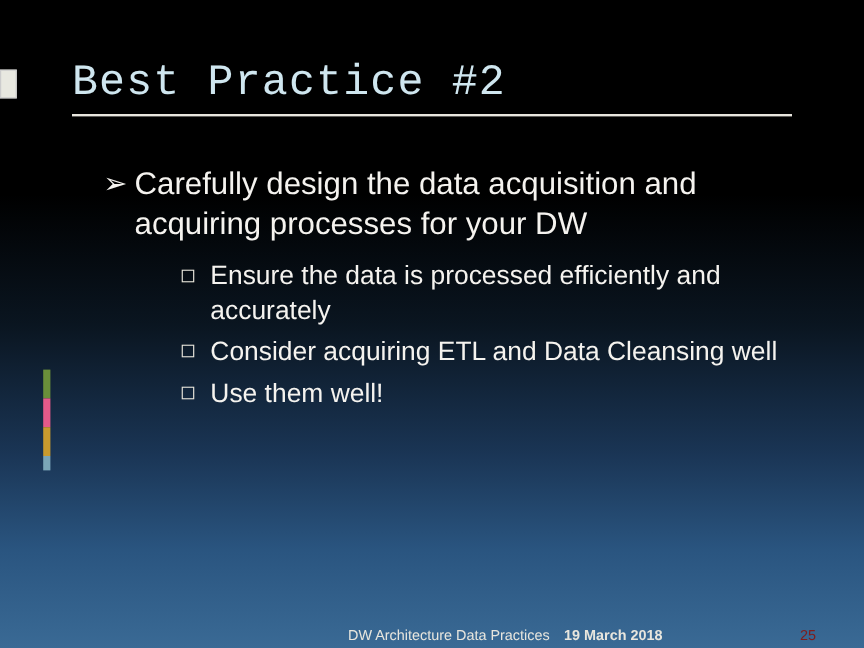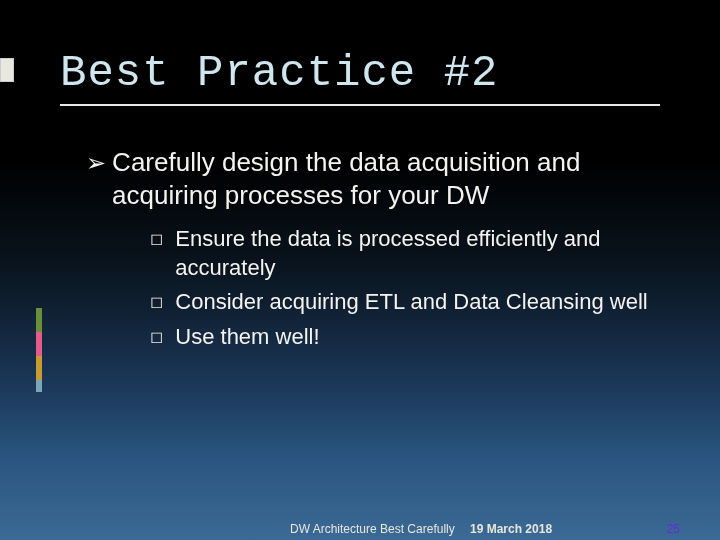--- a/index.html
+++ b/index.html
@@ -17,21 +17,21 @@
     width: 14px;
     height: 24px;
     background: #e8e8e0;
     border: 1px solid #ccc;
   }
   .slide {
     padding: 48px 60px 0 60px;
   }
   .title {
     font-family: "Consolas", "Courier New", monospace;
-    font-size: 44px;
+    font-size: 36px;
     font-weight: 400;
     color: #cfe6ef;
     letter-spacing: 1px;
     margin-bottom: 6px;
   }
   .title-rule {
     border: none;
     border-top: 2px solid #e8e6de;
     margin: 2px 0 40px 0;
   }
@@ -91,21 +91,21 @@
     left: 290px;
   }
   .footer-date {
     position: absolute;
     left: 470px;
     font-weight: bold;
   }
   .footer-page {
     position: absolute;
     right: 40px;
-    color: #6d28d9;
+    color: #7f1d1d;
   }
 </style>
 </head>
 <body>
 
 <div class="scrollbar-stub"></div>
 
 <div class="slide">
   <h1 class="title">Best Practice #2</h1>
   <hr class="title-rule">
@@ -132,16 +132,16 @@
 </div>
 
 <div class="color-strip">
   <span class="seg c1"></span>
   <span class="seg c2"></span>
   <span class="seg c3"></span>
   <span class="seg c4"></span>
 </div>
 
 <div class="footer">
-  <span class="footer-center">DW Architecture Best Carefully</span>
+  <span class="footer-center">DW Architecture Data Practices</span>
   <span class="footer-date">19 March 2018</span>
   <span class="footer-page">25</span>
 </div>
 
 </body></html>

